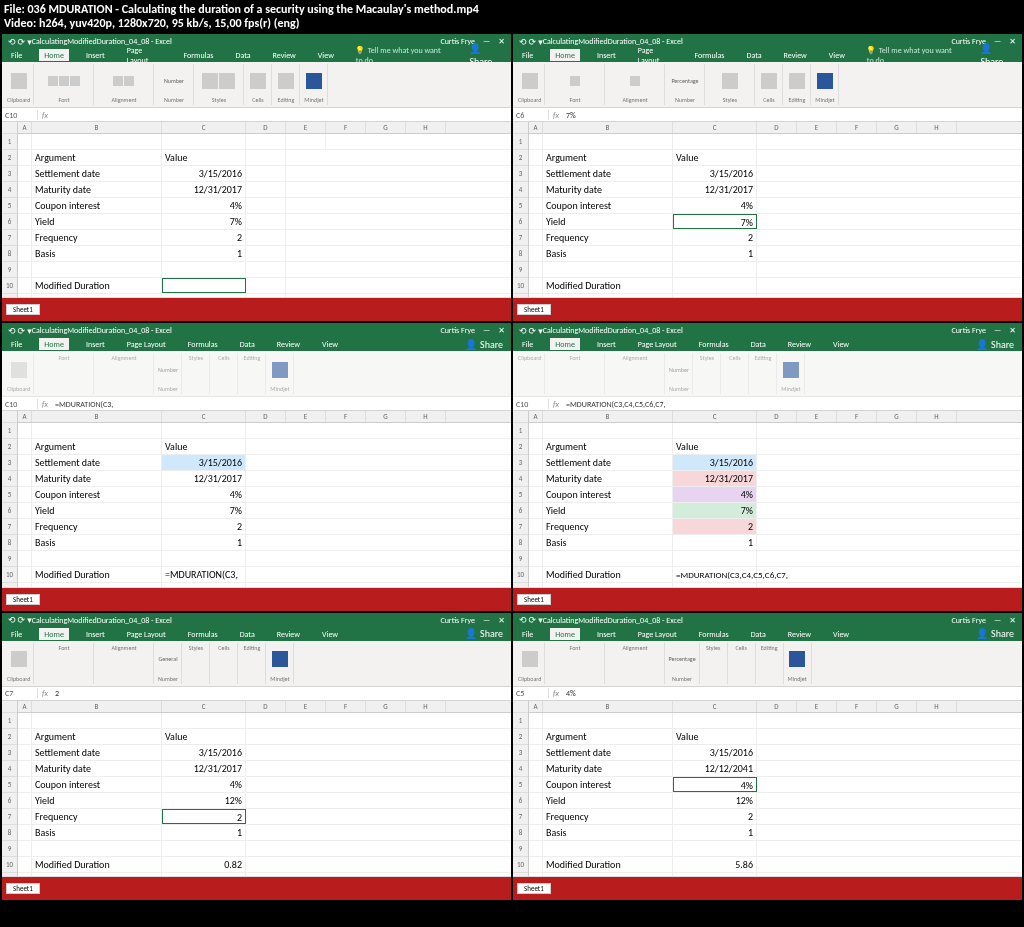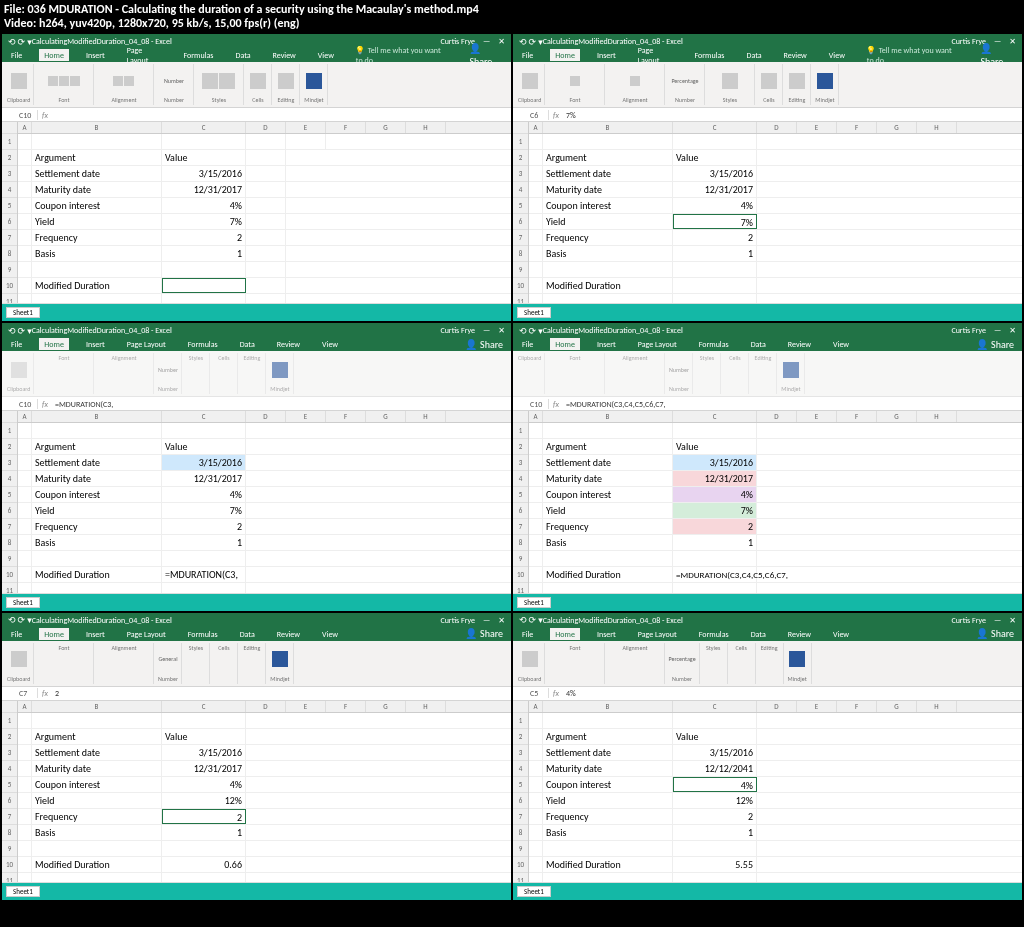--- a/index.html
+++ b/index.html
@@ -15,41 +15,41 @@
 .ribbon-tabs .tab{padding:1px 5px;cursor:pointer}
 .ribbon-tabs .tab.active{background:#f3f2f1;color:#217346}
 .ribbon-tabs .share{margin-left:auto;color:#fff;font-size:10px;padding:1px 4px}
 .ribbon-body{background:#f3f2f1;height:46px;border-bottom:1px solid #d4d4d4;display:flex;font-size:6px;color:#666;padding:2px}
 .ribbon-group{border-right:1px solid #ddd;padding:1px 3px;display:flex;flex-direction:column;justify-content:flex-start;text-align:center;min-width:28px}
 .ribbon-group .gicons{flex:1;display:flex;align-items:center;justify-content:center;gap:1px;flex-wrap:wrap}
 .ribbon-group .glabel{font-size:6px;color:#777}
 .ic{width:10px;height:10px;background:#ccc;display:inline-block}
 .ic.big{width:16px;height:16px}
 .formula-bar{background:#fff;border-bottom:1px solid #d4d4d4;height:14px;display:flex;align-items:center;font-size:8px}
-.fb-cell{width:36px;border-right:1px solid #ddd;padding:0 17px;color:#555}
+.fb-cell{width:36px;border-right:1px solid #ddd;padding:0 3px;color:#555}
 .fb-fx{width:14px;text-align:center;color:#888;font-style:italic}
 .fb-val{flex:1;padding:0 3px;color:#333}
 .sheet{flex:1;background:#fff;position:relative;overflow:hidden;display:flex}
 .rowh{width:16px;background:#f0f0f0;border-right:1px solid #ccc}
 .rowh div{height:16px;border-bottom:1px solid #ddd;font-size:7px;color:#666;text-align:center;line-height:16px}
 .rowh div:first-child{height:12px;line-height:12px}
 .cols{flex:1}
 .colh{display:flex;background:#f0f0f0;border-bottom:1px solid #ccc;height:12px}
 .colh div{border-right:1px solid #ddd;font-size:7px;color:#666;text-align:center;line-height:12px}
 .cA{width:14px}.cB{width:130px}.cC{width:84px}.cD,.cE,.cF,.cG,.cH{width:40px}
 .rows .r{display:flex;height:16px;border-bottom:1px solid #eee}
 .rows .r>div{border-right:1px solid #eee;font-size:10px;padding:0 3px;line-height:16px;white-space:nowrap;overflow:hidden}
 .rows .b{font-weight:normal}
 .rows .ar{text-align:right}
 .sel{border:1px solid #217346!important;background:#fff}
 .hlb{background:#cfe8fc!important}
 .hlg{background:#d4edda!important}
 .hlr{background:#f8d7da!important}
 .hlp{background:#e8d4f0!important}
-.footer{background:#14b8a6;border-top:1px solid #ddd;height:18px;display:flex;align-items:center;font-size:7px;padding:0 4px}
+.footer{background:#b91c1c;border-top:1px solid #ddd;height:24px;display:flex;align-items:center;font-size:7px;padding:0 4px}
 .footer .stab{background:#fff;border:1px solid #ccc;padding:0 6px;font-size:7px}
 .ts-wrap{position:relative;height:0}
 </style>
 </head>
 <body>
 
 <div class="header">
   <span>File: 036 MDURATION - Calculating the duration of a security using the Macaulay's method.mp4</span>
   <span>Video: h264, yuv420p, 1280x720, 95 kb/s, 15,00 fps(r) (eng)</span>
 </div>
@@ -828,21 +828,21 @@
               <div class="cC ar">1</div>
             </div>
       <div class="r">
               <div class="cA"></div>
               <div class="cB"></div>
               <div class="cC"></div>
             </div>
       <div class="r">
               <div class="cA"></div>
               <div class="cB b">Modified Duration</div>
-              <div class="cC ar b">0.66</div>
+              <div class="cC ar b">0.82</div>
             </div>
       <div class="r">
               <div class="cA"></div>
               <div class="cB"></div>
               <div class="cC"></div>
             </div>
     </div>
         </div>
       </div>
     <div class="footer">
@@ -978,21 +978,21 @@
               <div class="cC ar">1</div>
             </div>
       <div class="r">
               <div class="cA"></div>
               <div class="cB"></div>
               <div class="cC"></div>
             </div>
       <div class="r">
               <div class="cA"></div>
               <div class="cB b">Modified Duration</div>
-              <div class="cC ar b">5.55</div>
+              <div class="cC ar b">5.86</div>
             </div>
       <div class="r">
               <div class="cA"></div>
               <div class="cB"></div>
               <div class="cC"></div>
             </div>
     </div>
         </div>
       </div>
     <div class="footer">

